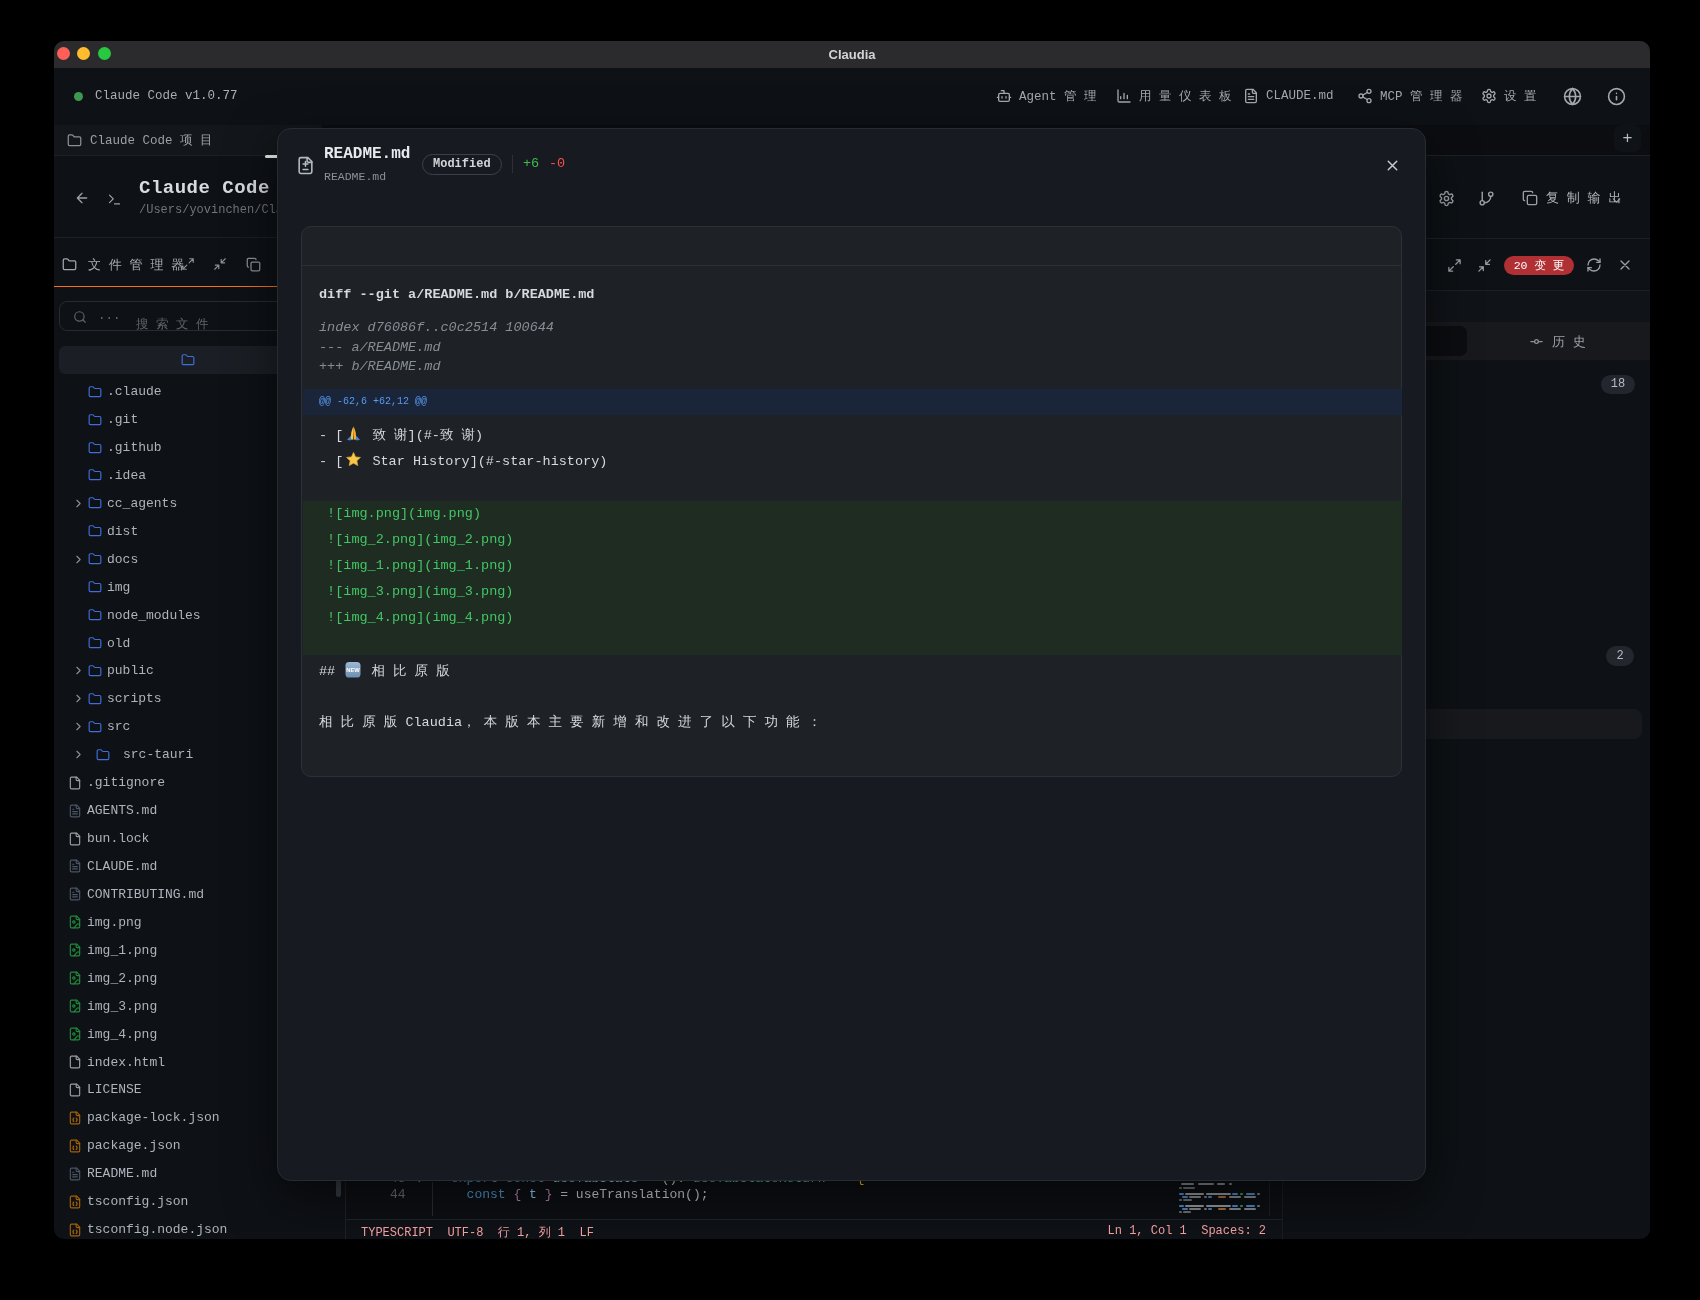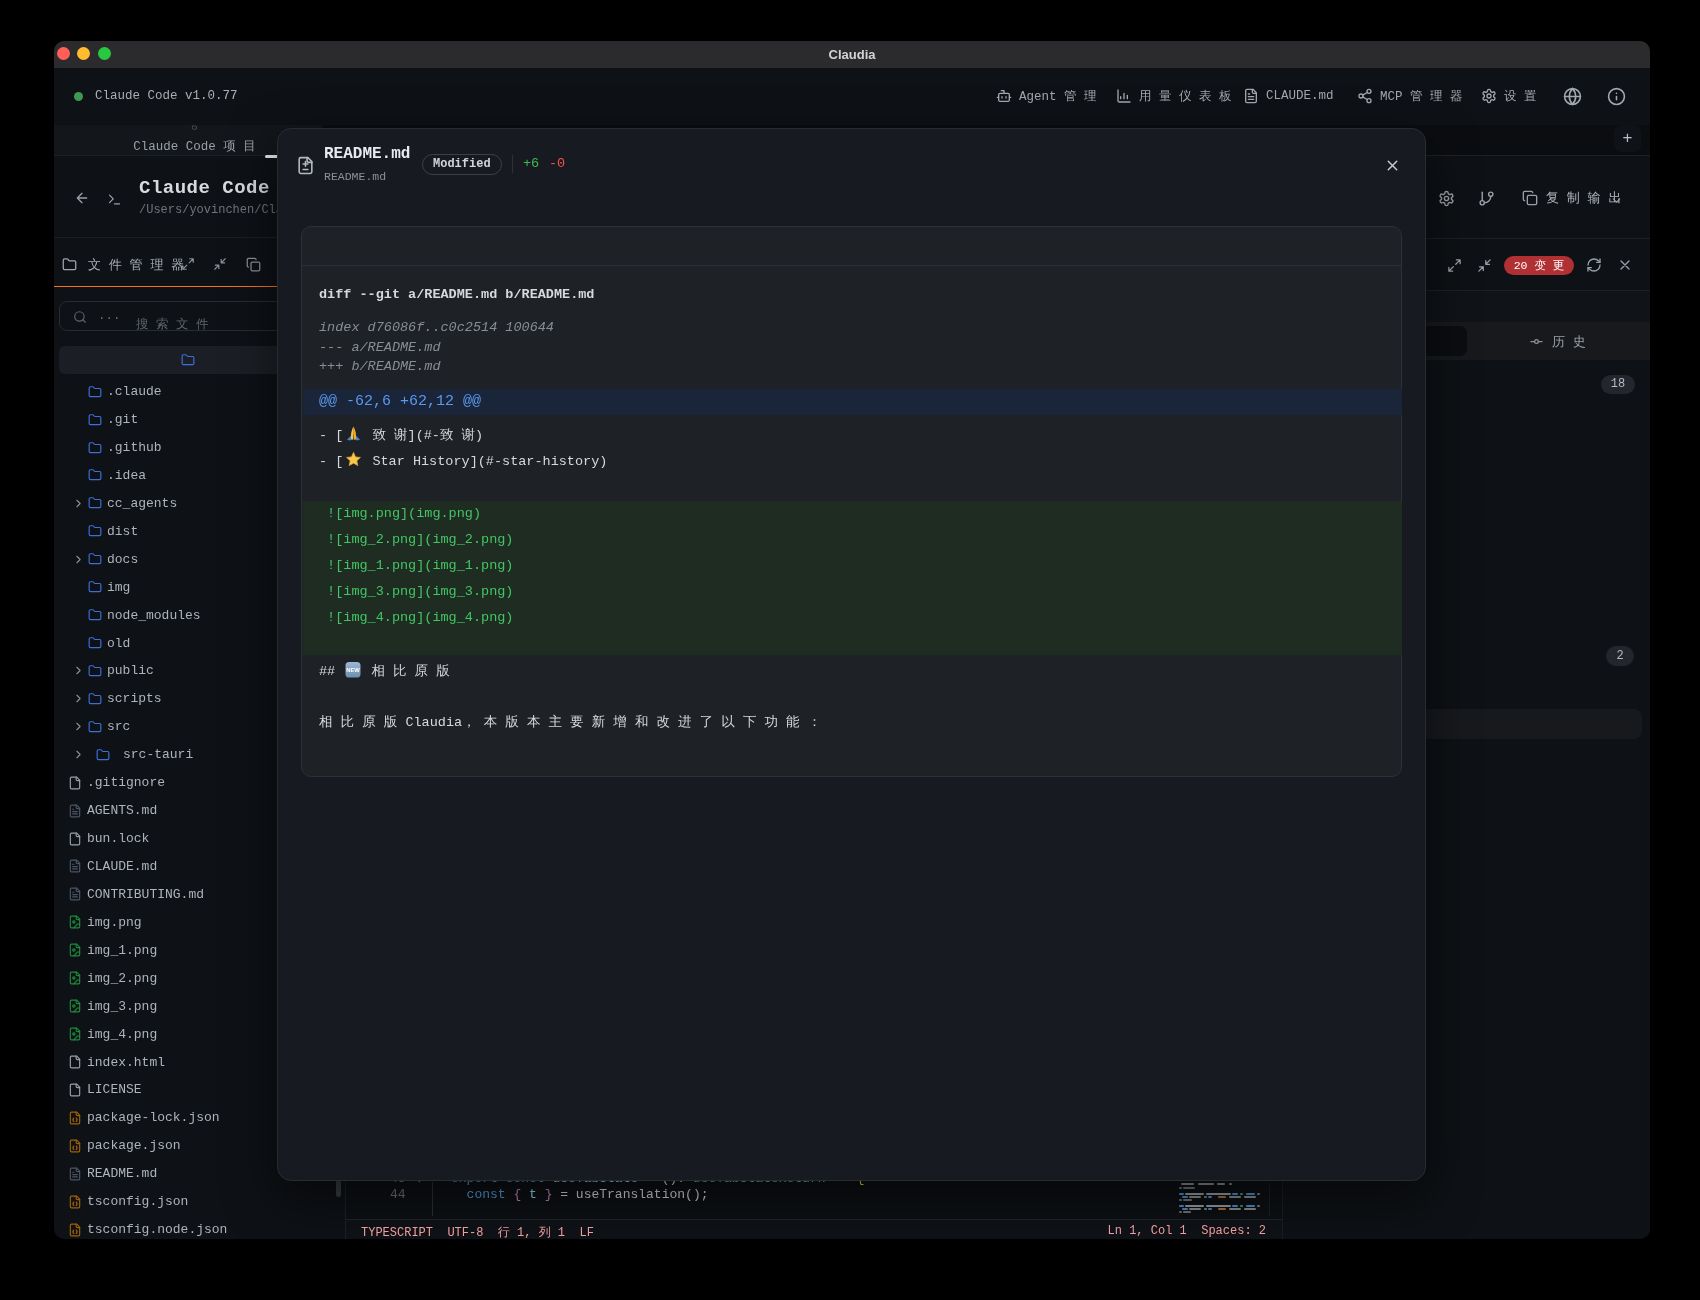--- a/index.html
+++ b/index.html
@@ -12,21 +12,21 @@
     background:#0e1116; border-radius:10px; overflow:hidden;
   }
   .titlebar { position:absolute; left:0; top:0; width:100%; height:27px; background:#2b2b2d; }
   .tl { position:absolute; top:6.2px; width:13px; height:13px; border-radius:50%; }
   .title { position:absolute; top:0; left:0; width:100%; height:27px; line-height:27px; text-align:center;
     color:#d4d4d4; font-family:"Liberation Sans",sans-serif; font-weight:bold; font-size:13px; }
   .hdr { position:absolute; left:0; top:27px; width:100%; height:57px; }
   .hbtn { position:absolute; top:17px; display:flex; align-items:center; gap:7px; color:#a2a8ae; font-size:12.5px; height:22px; }
   .hbtn svg { flex:none; }
   .tabbar { position:absolute; left:0; top:84px; width:100%; height:31px; background:#0b0d10; border-bottom:1px solid #1d2126; }
-  .tab1 { position:absolute; left:0; top:0; width:268px; height:30px; background:#13161a; display:flex; align-items:center; gap:8px; padding-left:13px; color:#9aa0a7; font-size:12.5px;flex-direction:column; }
+  .tab1 { position:absolute; left:0; top:0; width:268px; height:30px; background:#13161a; display:flex; align-items:center; gap:8px; padding-left:13px; color:#9aa0a7; font-size:12.5px; }
   .tabdash { position:absolute; left:211px; top:29.5px; width:66px; height:3px; background:#e8eaec; border-radius:2px; }
   .plusbtn { position:absolute; left:1560px; top:0px; width:27px; height:27px; border-radius:7px; background:#0f1216; color:#b8bec4; font-size:17px; font-family:"Liberation Sans",sans-serif; text-align:center; line-height:26px; }
   
   .side { position:absolute; left:0; top:115px; width:291px; height:1083px; }
   .projhead { position:absolute; left:0; top:0; width:100%; height:81.7px; border-bottom:1px solid #1b1f24; }
   .bigtitle { position:absolute; left:85px; top:21px; color:#d8dbde; font-size:19px; font-weight:bold; letter-spacing:.5px; }
   .path { position:absolute; left:85px; top:47px; color:#6f757c; font-size:12px; }
   .fmhead { position:absolute; left:0; top:81.7px; width:100%; height:49.8px; border-bottom:1px solid #f97316; }
   .searchbox { position:absolute; left:5px; top:145.4px; width:277px; height:30px; border:1px solid #272c32; border-radius:8px; }
   .searchbox span { position:absolute; left:38px; top:7px; color:#5d646b; font-size:12.5px; }
@@ -44,21 +44,21 @@
   
   .rp { position:absolute; left:1228px; top:115px; width:368px; height:1083px; background:#0e1115; border-left:1px solid #1a1e23; }
   .badge { position:absolute; background:#23272d; color:#b6bcc2; font-size:12px; border-radius:10px; text-align:center; }
   
   .modal { position:absolute; left:277px; top:128px; width:1149px; height:1053px; background:#171b21; border:1px solid #272c33; border-radius:14px; box-shadow:0 18px 50px rgba(0,0,0,.55); }
   .card { position:absolute; left:23px; top:97px; width:1101px; height:551px; background:#1e2227; border:1px solid #2c3137; border-radius:10px; }
   .cardhead { position:absolute; left:0; top:0; width:100%; height:39px; border-bottom:1px solid #2b3036; }
   .dline { position:absolute; left:17px; height:26px; line-height:26px; font-size:13.5px; color:#d6dade; white-space:pre; }
   .gray { color:#868d94; font-style:italic; }
   .hunk { position:absolute; left:1px; width:1099px; height:26px; background:#1b2539; }
-  .hunk span { position:absolute; left:16px; line-height:26px; font-size:15px; color:#579af0; }
+  .hunk span { position:absolute; left:16px; line-height:26px; font-size:10px; color:#579af0; }
   .greenblk { position:absolute; left:1px; top:274px; width:1099px; height:154px; background:#1e2c21; }
   .gline { position:absolute; left:16px; height:26px; line-height:26px; font-size:13.5px; color:#43c565; white-space:pre; }
   svg { display:block; }
   .emo { display:inline-block; vertical-align:-3px; margin:0 2px; }
   .cjk135 { letter-spacing:8.1px; margin-right:-8.1px; }
   .cjk13 { letter-spacing:7.8px; margin-right:-7.8px; }
   .cjk12 { letter-spacing:7.5px; margin-right:-7.5px; }
   .cjk12s { letter-spacing:7.2px; margin-right:-7.2px; }
   .cjk11 { letter-spacing:6.9px; margin-right:-6.9px; }
   .mini { position:absolute; border-radius:1px; }

